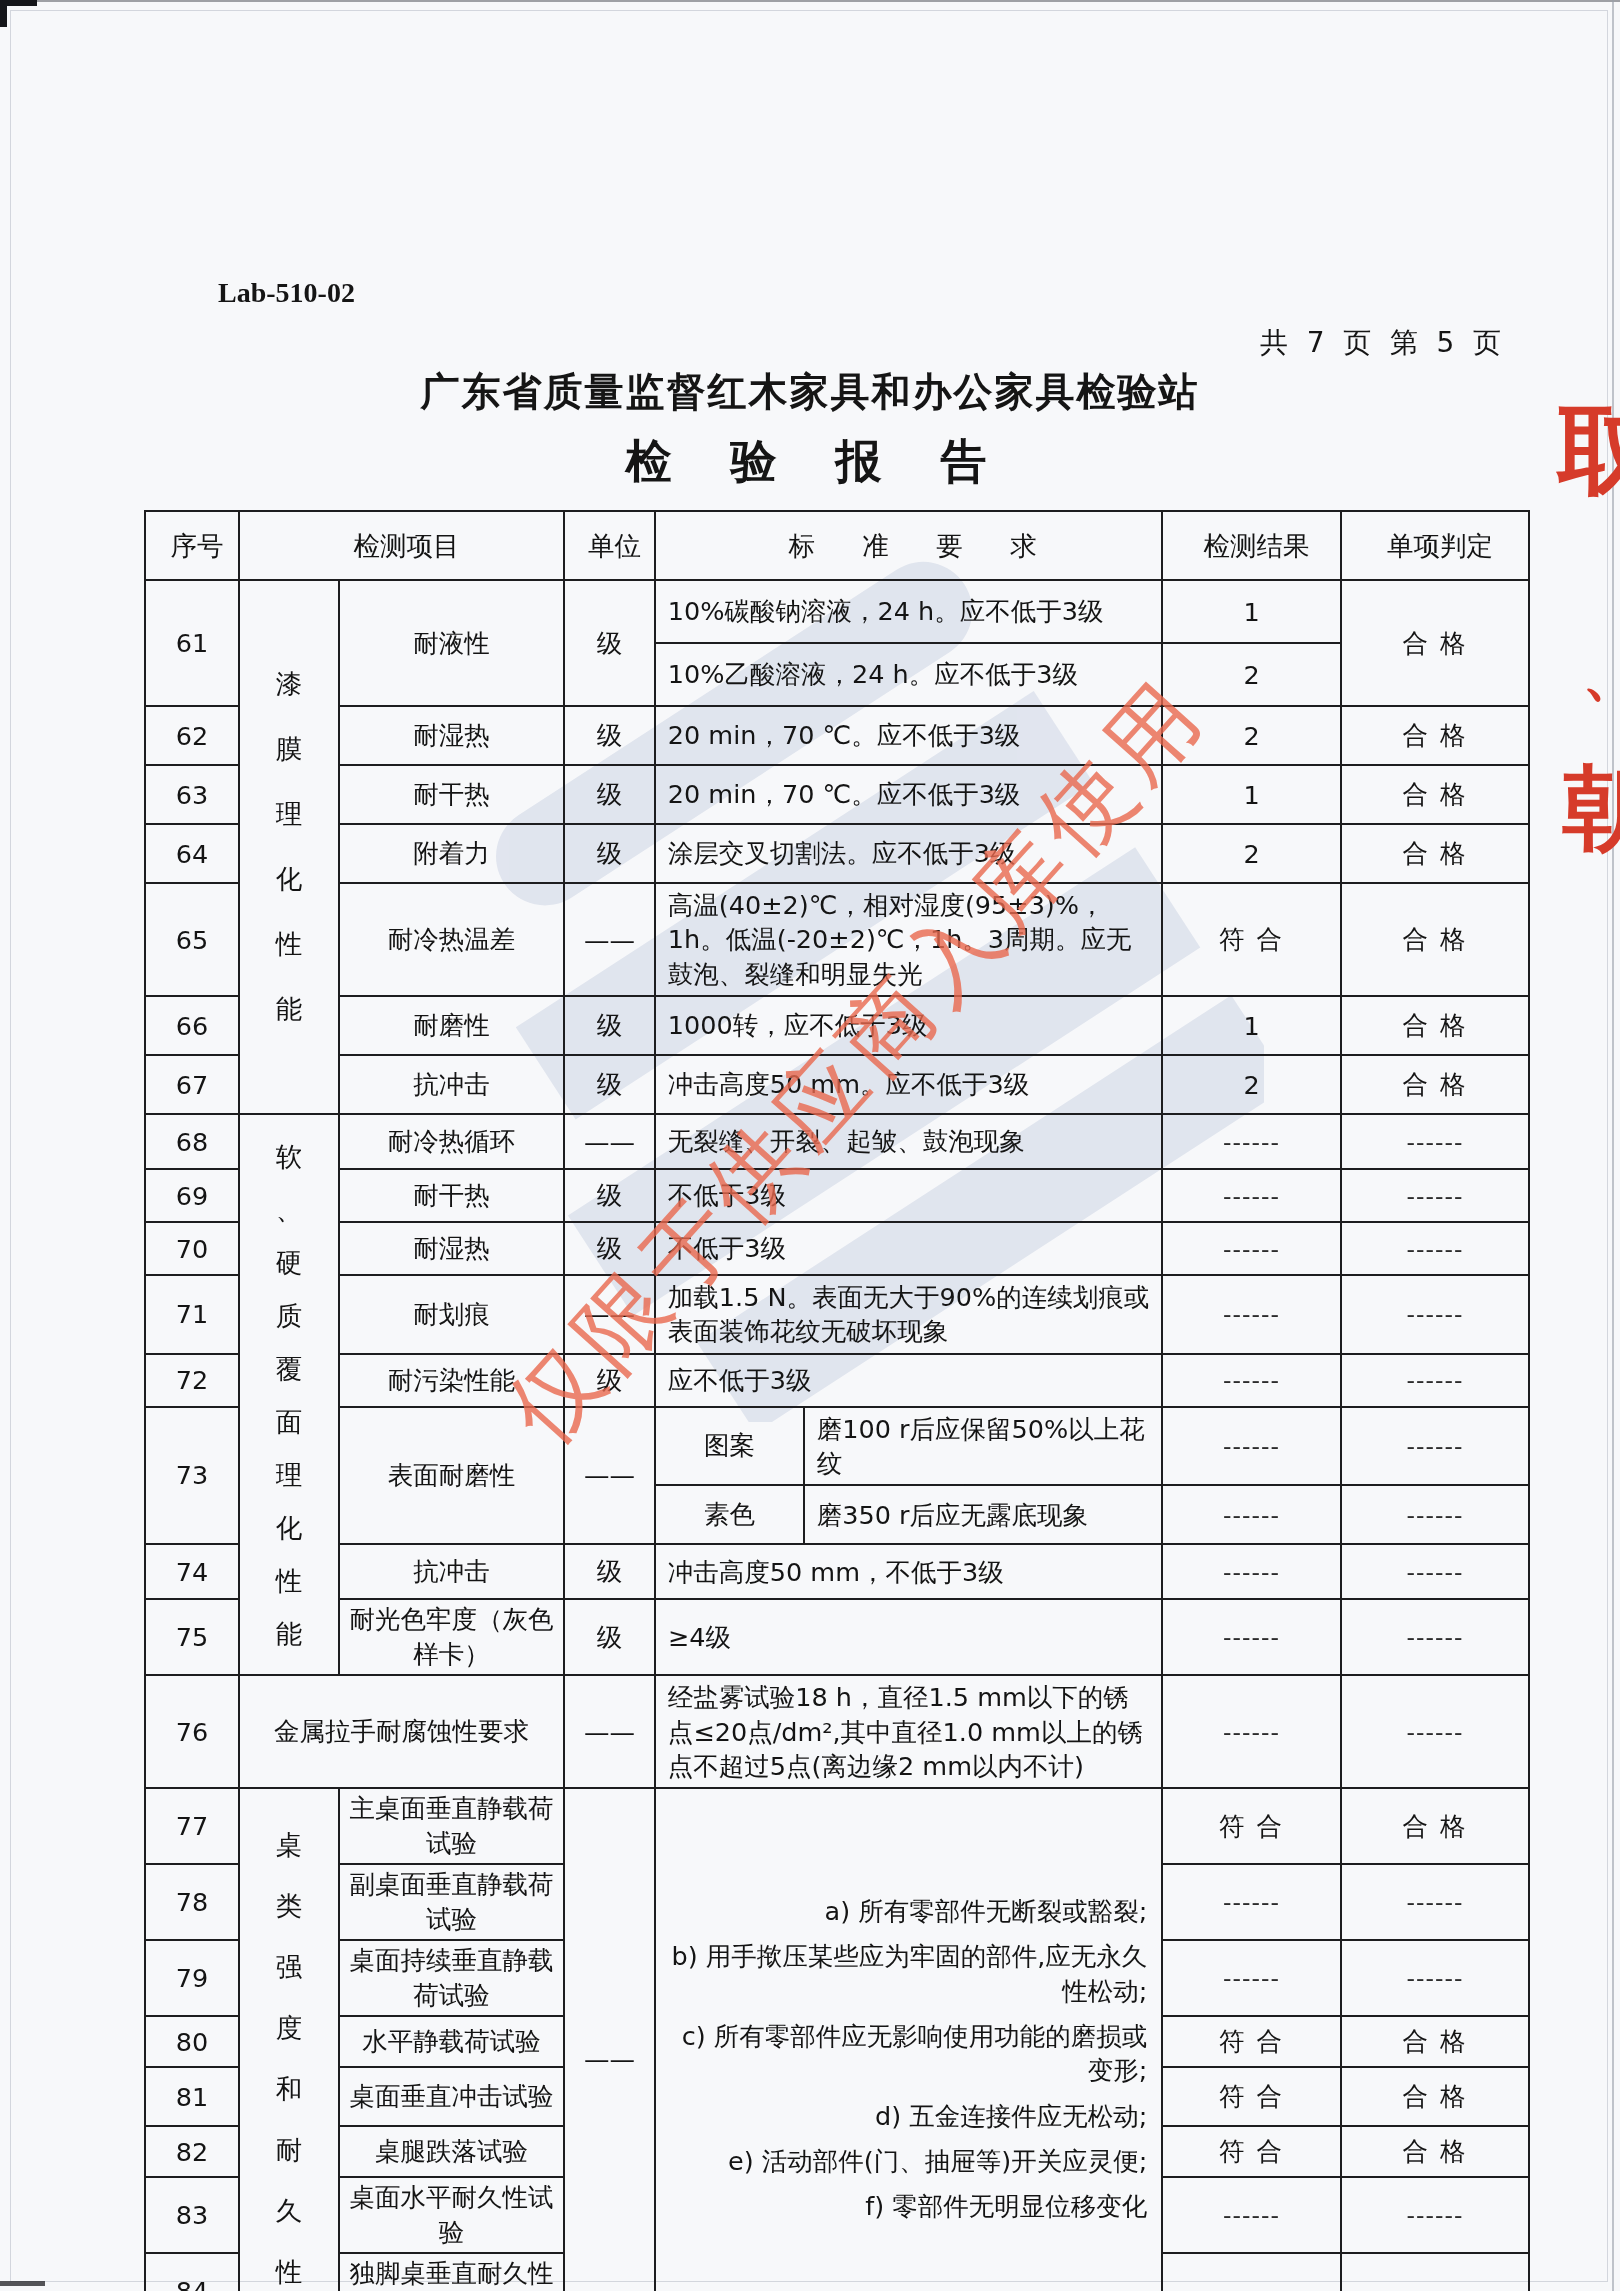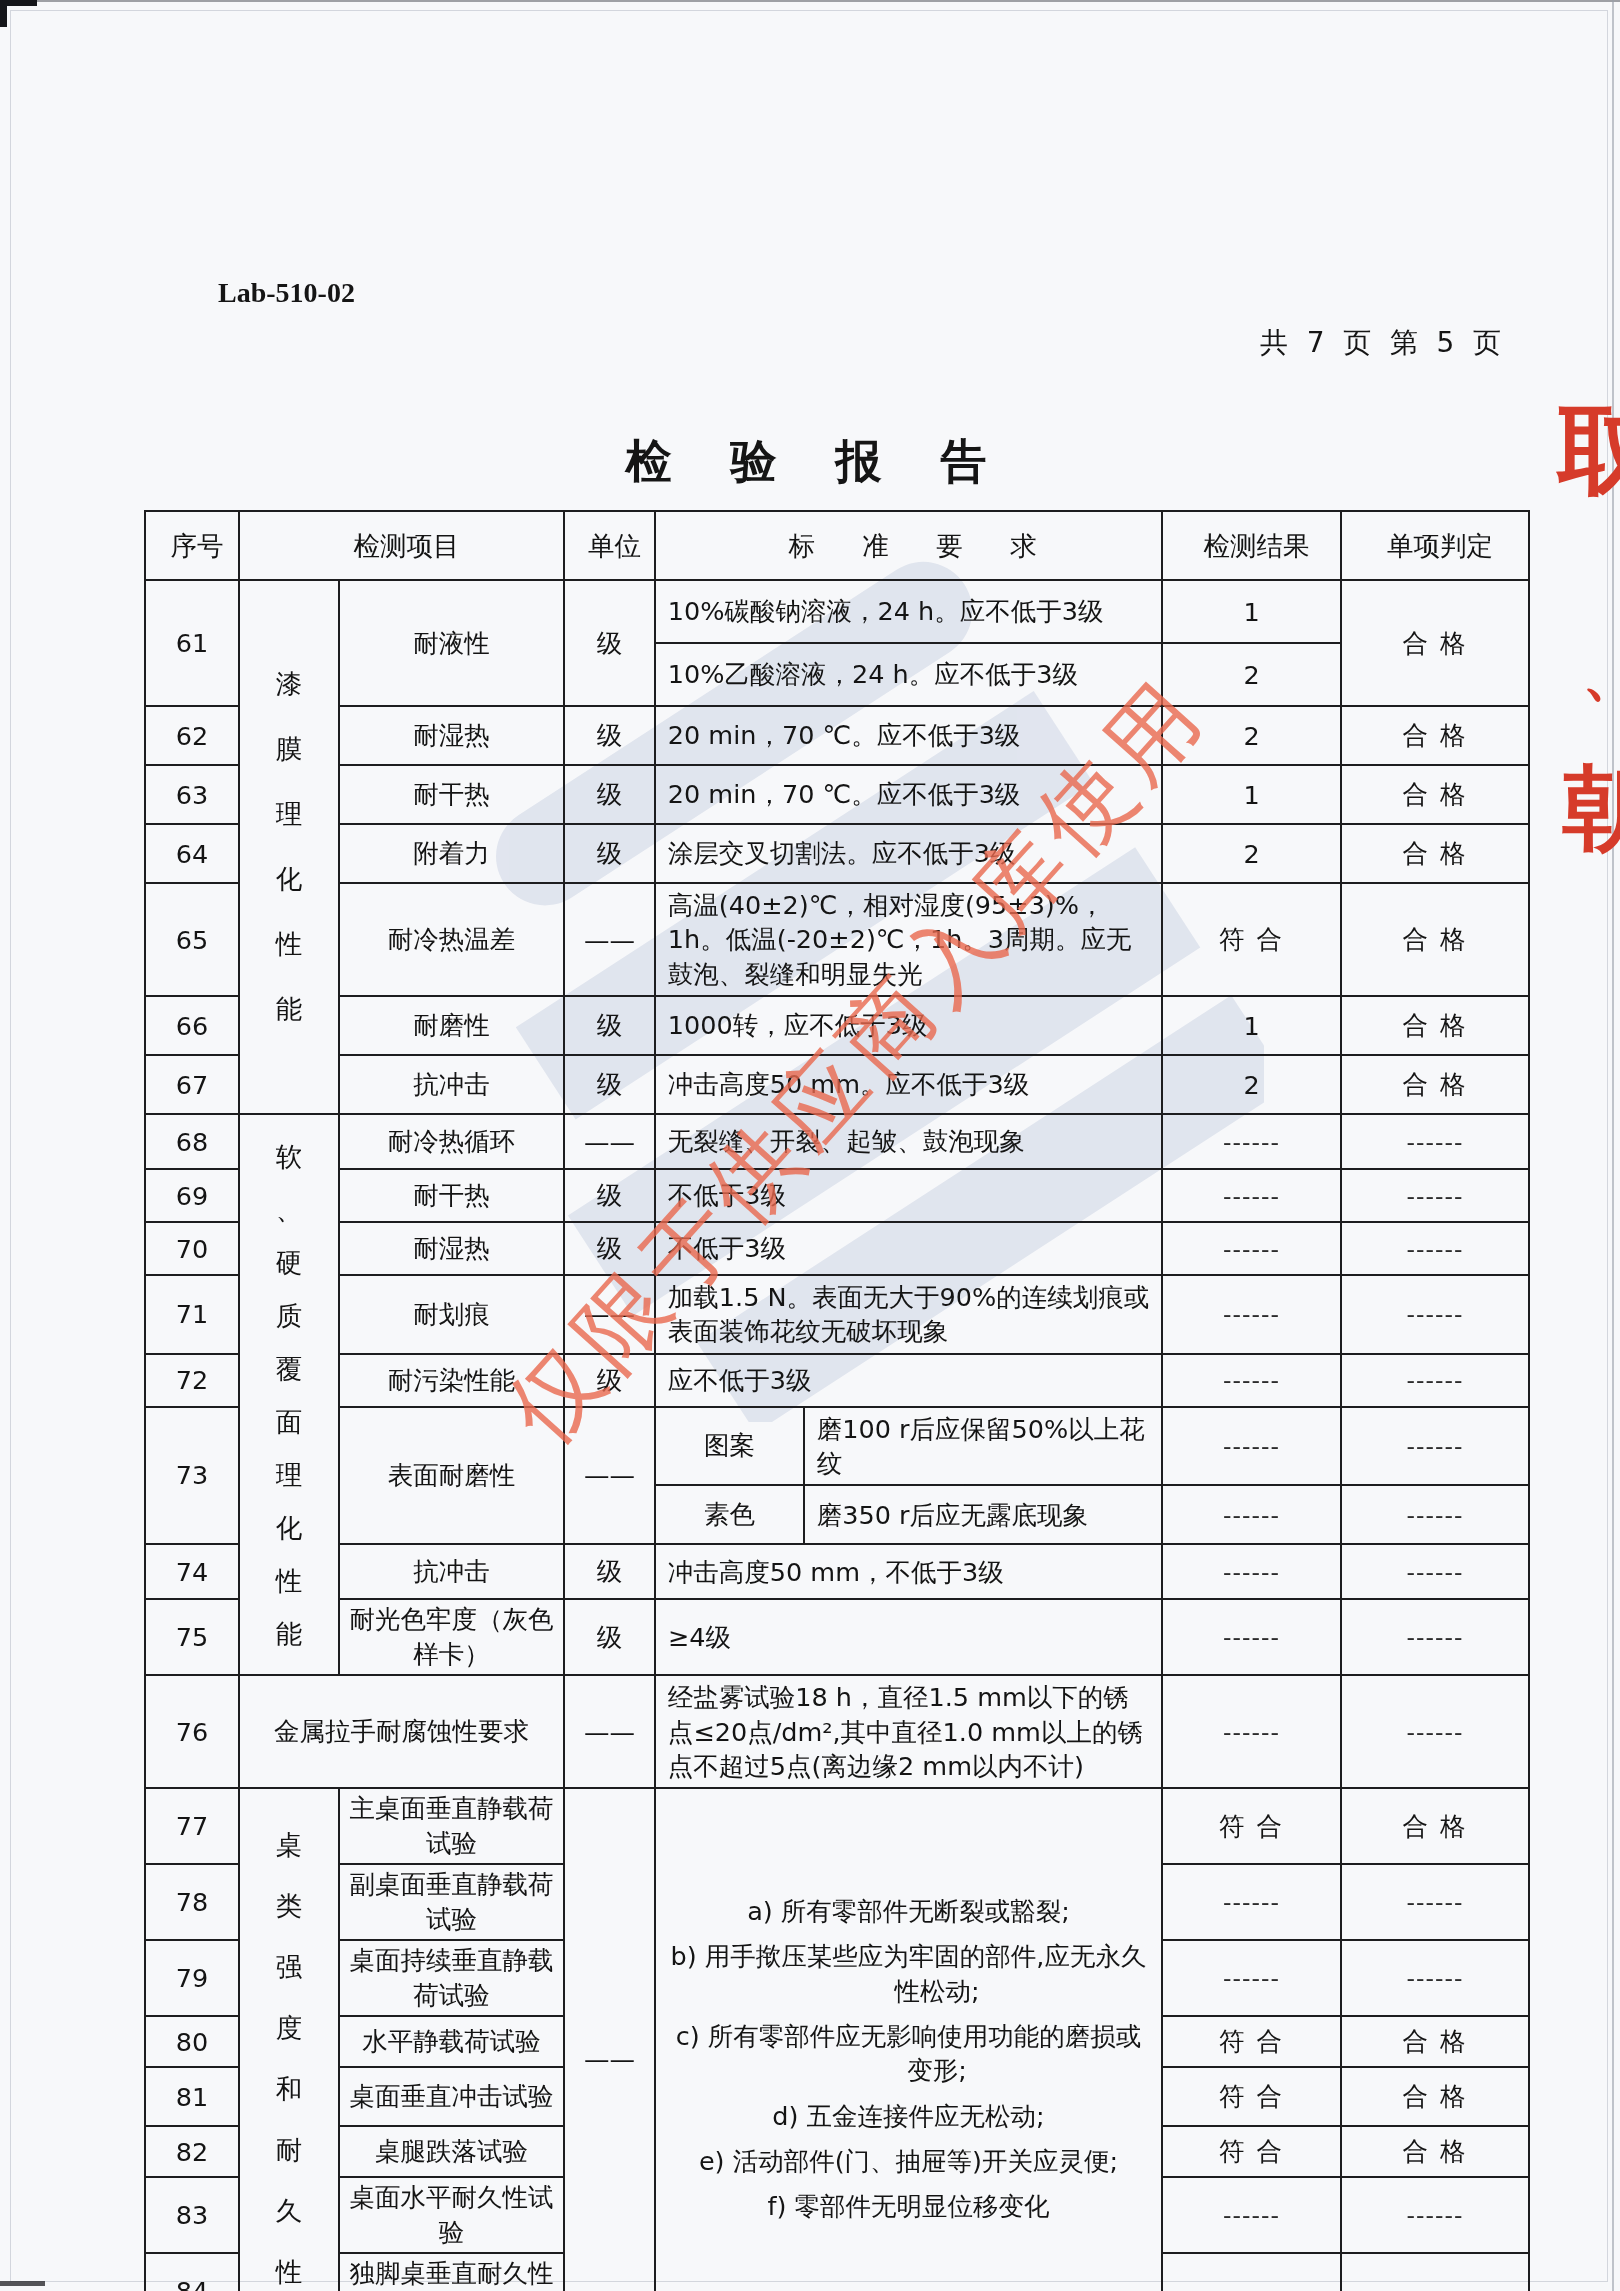--- a/index.html
+++ b/index.html
@@ -34,21 +34,21 @@
   .report-table thead th{font-size:26.5px;padding-left:16px;}
   .report-table thead th{border-bottom:2.9px solid #1d1d1f;}
   th.h-std{word-spacing:35px;letter-spacing:2px;}
   td.std{text-align:left;padding:3.9px 11.8px;line-height:1.35;}
   td.vgroup{white-space:pre-line;padding:0;font-size:26.5px;}
   td.vg-paint{line-height:2.45;}
   td.vg-overlay{line-height:2.0;}
   td.vg-desk{line-height:2.3;}
   td.dash{letter-spacing:1px;color:#2b2b2b;font-size:23.5px;}
   td.res{letter-spacing:2px;}
-  .std-line{padding-left:57px;text-indent:-57px;margin:10.8px 0;text-align:center;line-height:1.35;}
+  .std-line{padding-left:57px;text-indent:-57px;margin:10.8px 0;text-align:right;line-height:1.35;}
   td.desk-std{vertical-align:middle;padding:5.9px 13.7px;}
 </style>
 </head>
 <body>
 
 <div class="page">
 
   <div class="edge-top"></div>
   <div class="edge-right"></div>
   <div class="frame"></div>
@@ -67,20 +67,21 @@
   </div>
 
   <div class="watermark-red">仅限于供应商入库使用</div>
 
   <div class="stamp-frag frag1">取</div>
   <div class="stamp-frag frag2">、</div>
   <div class="stamp-frag frag3">朝</div>
 
   <div class="form-code">Lab-510-02</div>
   <div class="pagination">共 7 页 第 5 页</div>
+  <div class="org-title">广东省质量监督红木家具和办公家具检验站</div>
   <div class="doc-title">检 验 报 告</div>
 
   <table class="report-table">
     <colgroup>
       <col style="width:94px">
         <col style="width:100px">
         <col style="width:225px">
         <col style="width:91px">
       <col style="width:149px">
         <col style="width:358px">

